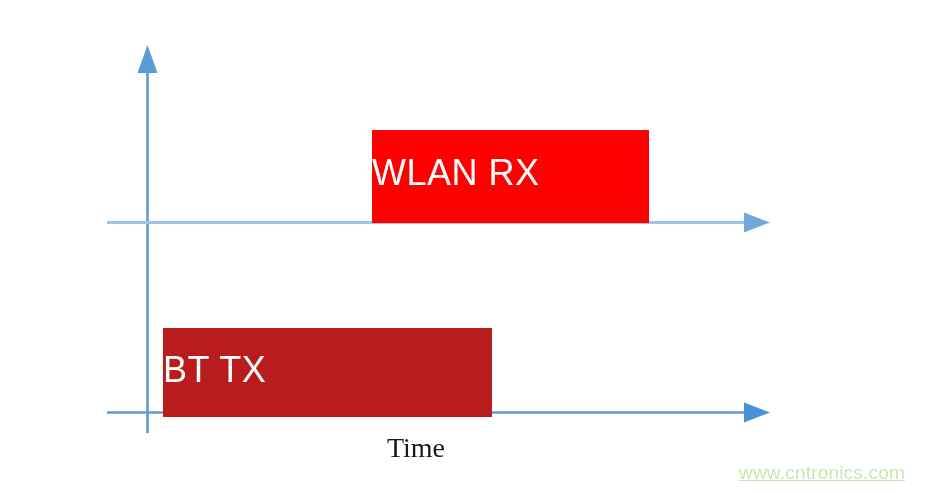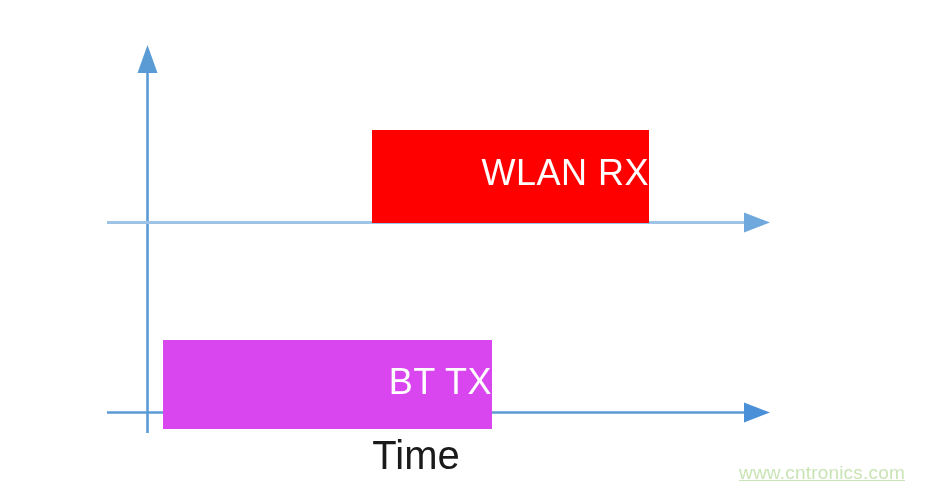--- a/index.html
+++ b/index.html
@@ -28,21 +28,21 @@
     width: 925px;
     height: 493px;
     pointer-events: none;
   }
 
   
   .block {
     position: absolute;
     display: flex;
     align-items: center;
-    justify-content: flex-end;
+    justify-content: flex-start;
     box-sizing: border-box;
   }
   .block-label {
     color: #ffffff;
     font-family: "Liberation Sans", sans-serif;
     font-size: 36px;
     font-weight: 400;
     letter-spacing: 0.5px;
     line-height: 1;
     white-space: nowrap;
@@ -56,39 +56,39 @@
     height: 93px;
     background: #FF0000;
   }
   #block-wlan-rx .block-label {
     position: relative;
     top: -4px;
   }
 
   #block-bt-tx {
     left: 163px;
-    top: 340px;
+    top: 328px;
     width: 329px;
     height: 89px;
-    background: #d946ef;
+    background: #b91c1c;
   }
   #block-bt-tx .block-label {
     position: relative;
     top: -3px;
   }
 
   
   #axis-title-time {
     position: absolute;
     left: 316px;
     top: 432px;
     width: 200px;
     text-align: center;
-    font-family: Liberation Sans, sans-serif;
-    font-size: 40px;
+    font-family: Liberation Serif, serif;
+    font-size: 28px;
     font-weight: 400;
     color: #1a1a1a;
     line-height: 1.15;
     white-space: nowrap;
     user-select: none;
   }
 
   
   #watermark {
     position: absolute;

